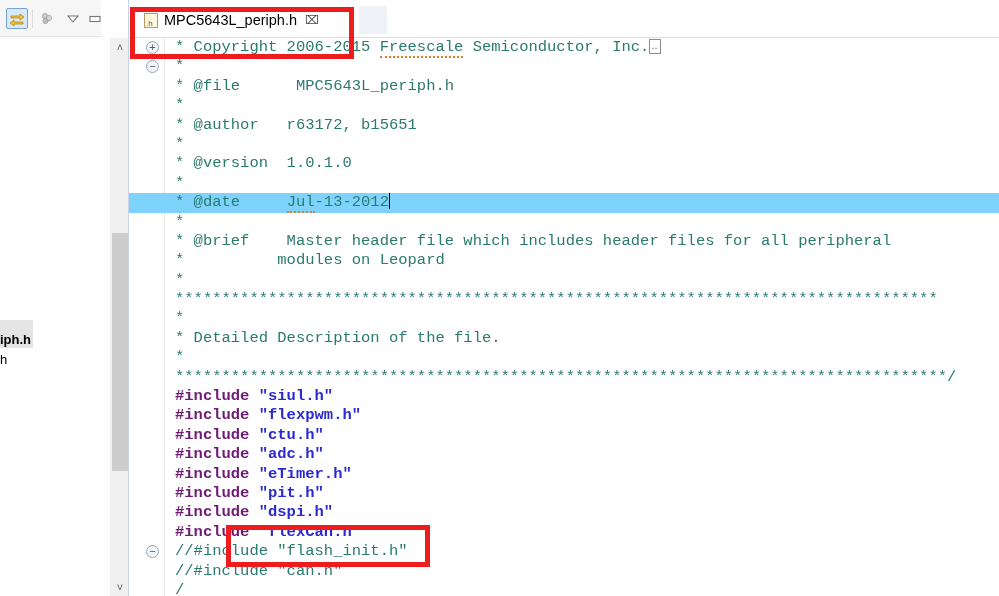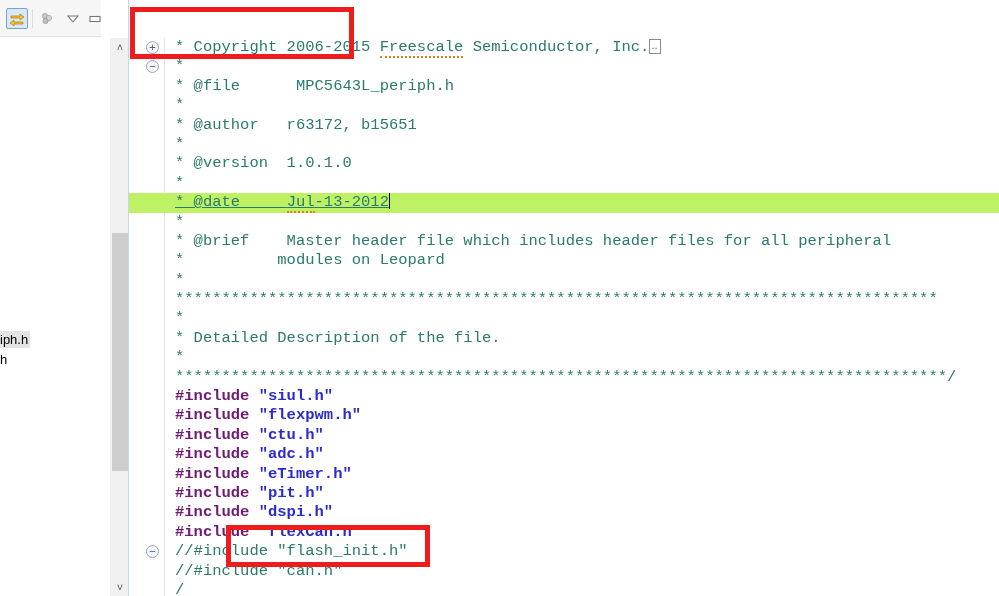--- a/index.html
+++ b/index.html
@@ -48,21 +48,22 @@
     position: absolute; left: 0; top: 330px;
     width: 44px;
     font-family: "Liberation Sans", sans-serif;
     font-size: 13px;
     color: #000000;
     line-height: 20px;
     white-space: nowrap;
   }
   .tree-remnant .sel {
     background: #e4e4e4;
-    padding: 1px 2px 1px 0;
+    padding: 12px 2px 1px 0;
+    font-weight: bold;
   }
   .tree-remnant .plain { padding-left: 0px; }
 
   
   .vscroll {
     position: absolute; left: 110px; top: 38px;
     width: 18px; height: 558px;
     background: #f0f0f0;
     border-left: 1px solid #f0f0f0;
   }
@@ -157,22 +158,21 @@
     line-height: 19.4px;
     white-space: pre;
   }
   .line {
     position: relative;
     height: 19.4px;
     padding-left: 46px;
     color: #2a7a6e;
   }
   .line.current {
-    background: #bef264;
-    text-decoration: underline;
+    background: #7dd3fc;
   }
   .fold {
     position: absolute; left: 17px; top: 3px;
     width: 13px; height: 13px;
     border: 1px solid #9aa6b5;
     border-radius: 50%;
     background: #f3f6fa;
     color: #4a5a6a;
     font-size: 11px;
     line-height: 11px;
@@ -263,20 +263,29 @@
   </div>
 
   <div class="vscroll">
     <div class="arrow up">˄</div>
     <div class="thumb"></div>
     <div class="arrow down">˅</div>
   </div>
 
   <div class="editor">
 
+    <div class="tabbar">
+      <div class="tab">
+        <span class="fileicon"></span>
+        <span class="title">MPC5643L_periph.h</span>
+        <span class="closex">⌧</span>
+      </div>
+      <div class="tab-trailer"></div>
+      <div class="tabbar-line"></div>
+    </div>
 
     <div class="code-wrap">
       <div class="gutter"></div>
       <div class="lines" id="code-lines"><div class="line"><span class="fold">+</span><span class="cmt">* Copyright 2006-2015 </span><span class="cmt squig">Freescale</span><span class="cmt"> Semiconductor, Inc.</span><span class="foldbox"></span></div><div class="line"><span class="fold">−</span><span class="cmt">*</span></div><div class="line"><span class="cmt">* @file      MPC5643L_periph.h</span></div><div class="line"><span class="cmt">*</span></div><div class="line"><span class="cmt">* @author   r63172, b15651</span></div><div class="line"><span class="cmt">*</span></div><div class="line"><span class="cmt">* @version  1.0.1.0</span></div><div class="line"><span class="cmt">*</span></div><div class="line current"><span class="cmt">* @date     </span><span class="cmt squig">Jul</span><span class="cmt">-13-2012</span><span class="caret"></span></div><div class="line"><span class="cmt">*</span></div><div class="line"><span class="cmt">* @brief    Master header file which includes header files for all peripheral</span></div><div class="line"><span class="cmt">*          modules on Leopard</span></div><div class="line"><span class="cmt">*</span></div><div class="line"><span class="cmt">**********************************************************************************</span></div><div class="line"><span class="cmt">*</span></div><div class="line"><span class="cmt">* Detailed Description of the file.</span></div><div class="line"><span class="cmt">*</span></div><div class="line"><span class="cmt">***********************************************************************************/</span></div><div class="line"><span class="pre">#include </span><span class="str">"siul.h"</span></div><div class="line"><span class="pre">#include </span><span class="str">"flexpwm.h"</span></div><div class="line"><span class="pre">#include </span><span class="str">"ctu.h"</span></div><div class="line"><span class="pre">#include </span><span class="str">"adc.h"</span></div><div class="line"><span class="pre">#include </span><span class="str">"eTimer.h"</span></div><div class="line"><span class="pre">#include </span><span class="str">"pit.h"</span></div><div class="line"><span class="pre">#include </span><span class="str">"dspi.h"</span></div><div class="line"><span class="pre">#include </span><span class="str">"flexCan.h"</span></div><div class="line"><span class="fold">−</span><span class="ccmt">//#include "flash_init.h"</span></div><div class="line"><span class="ccmt">//#include "can.h"</span></div><div class="line"><span class="ccmt">/</span></div></div>
     </div>
   </div>
 
   <div class="redbox" id="redbox-tab"></div>
   <div class="redbox" id="redbox-inc"></div>
 

